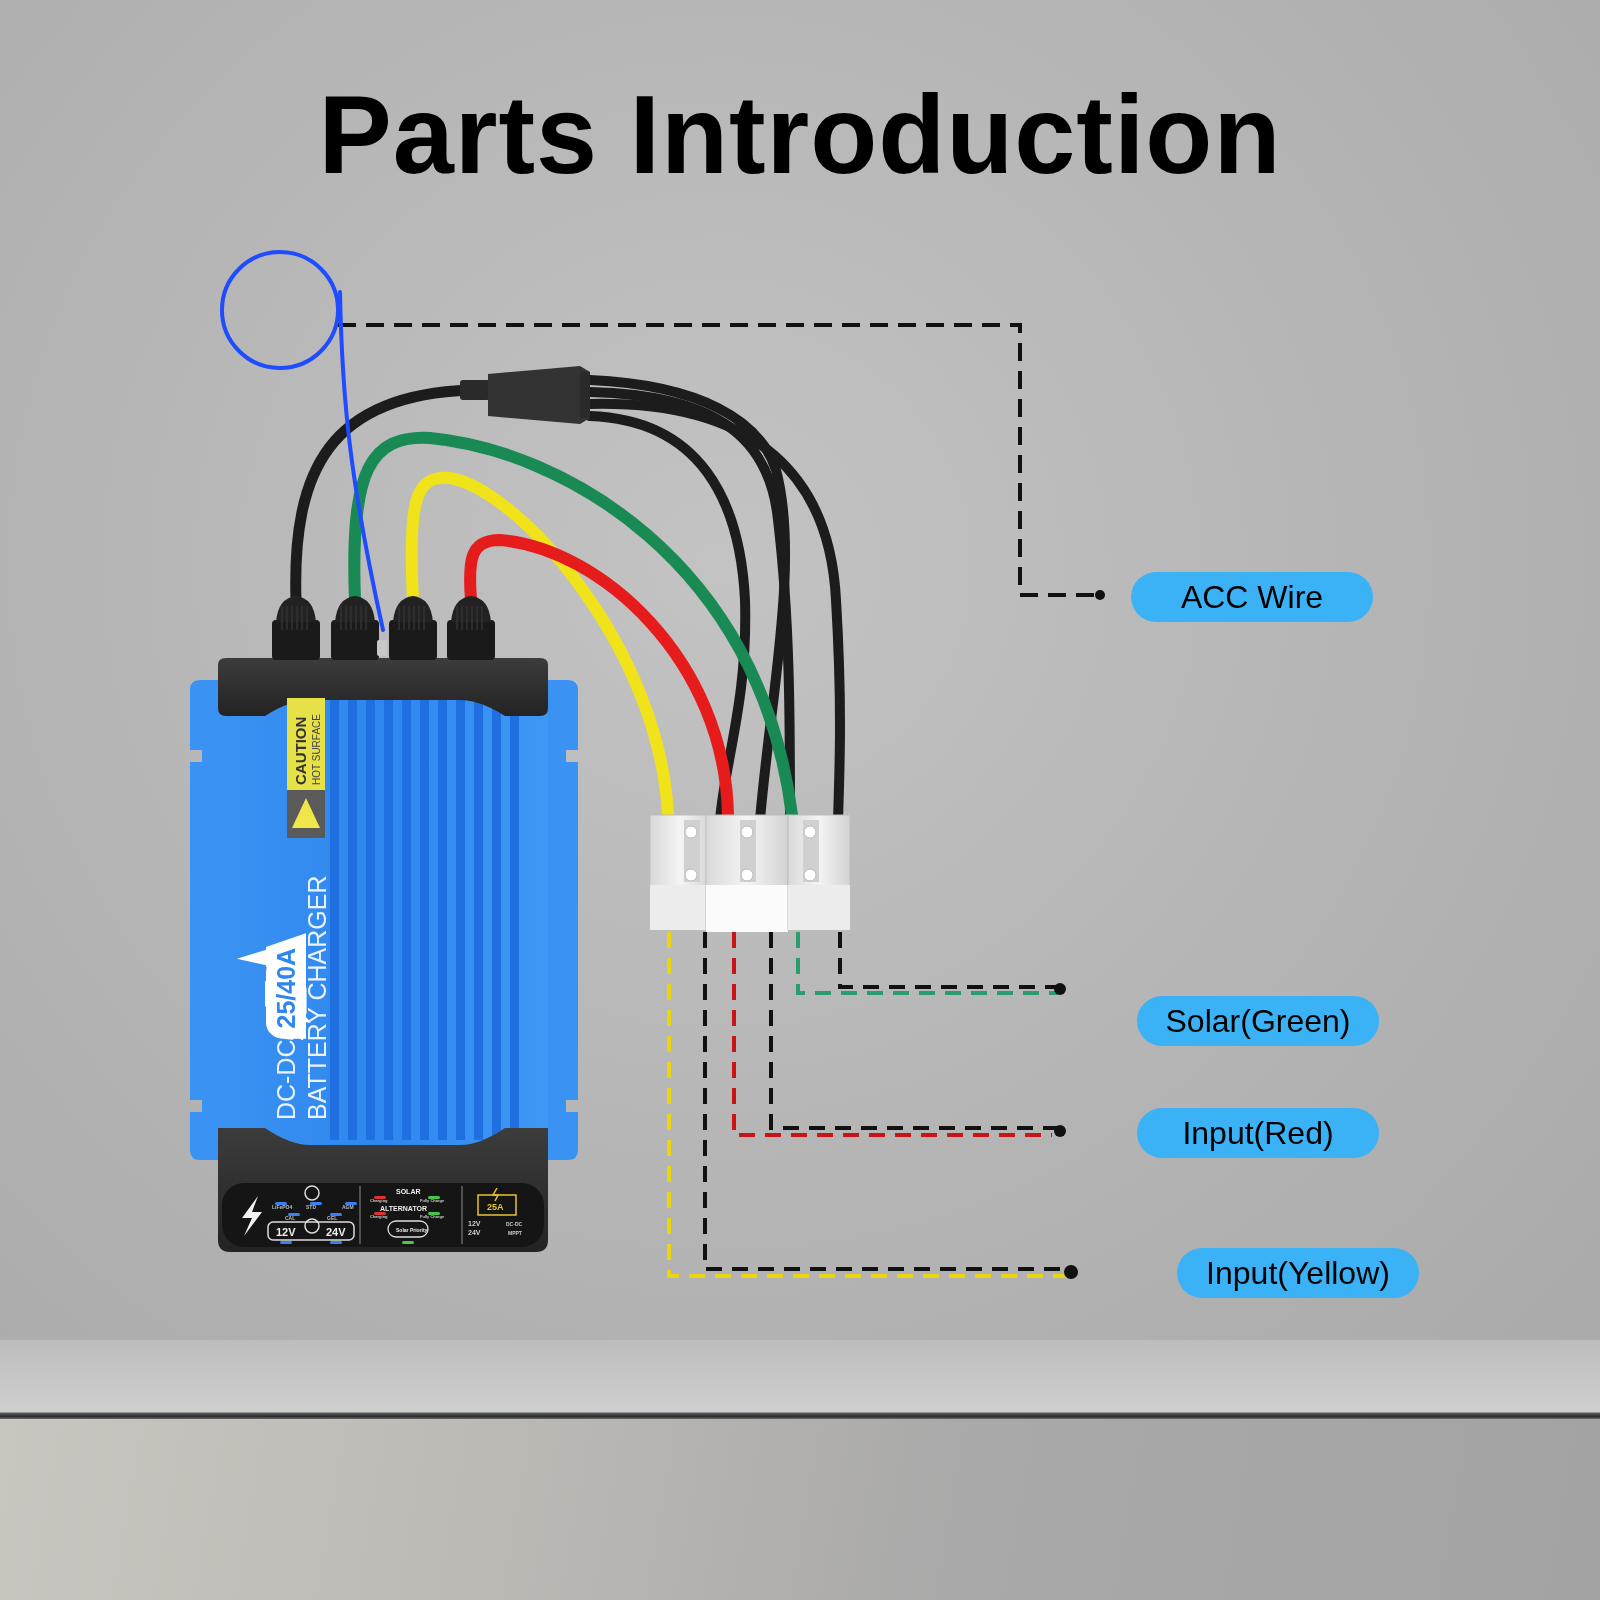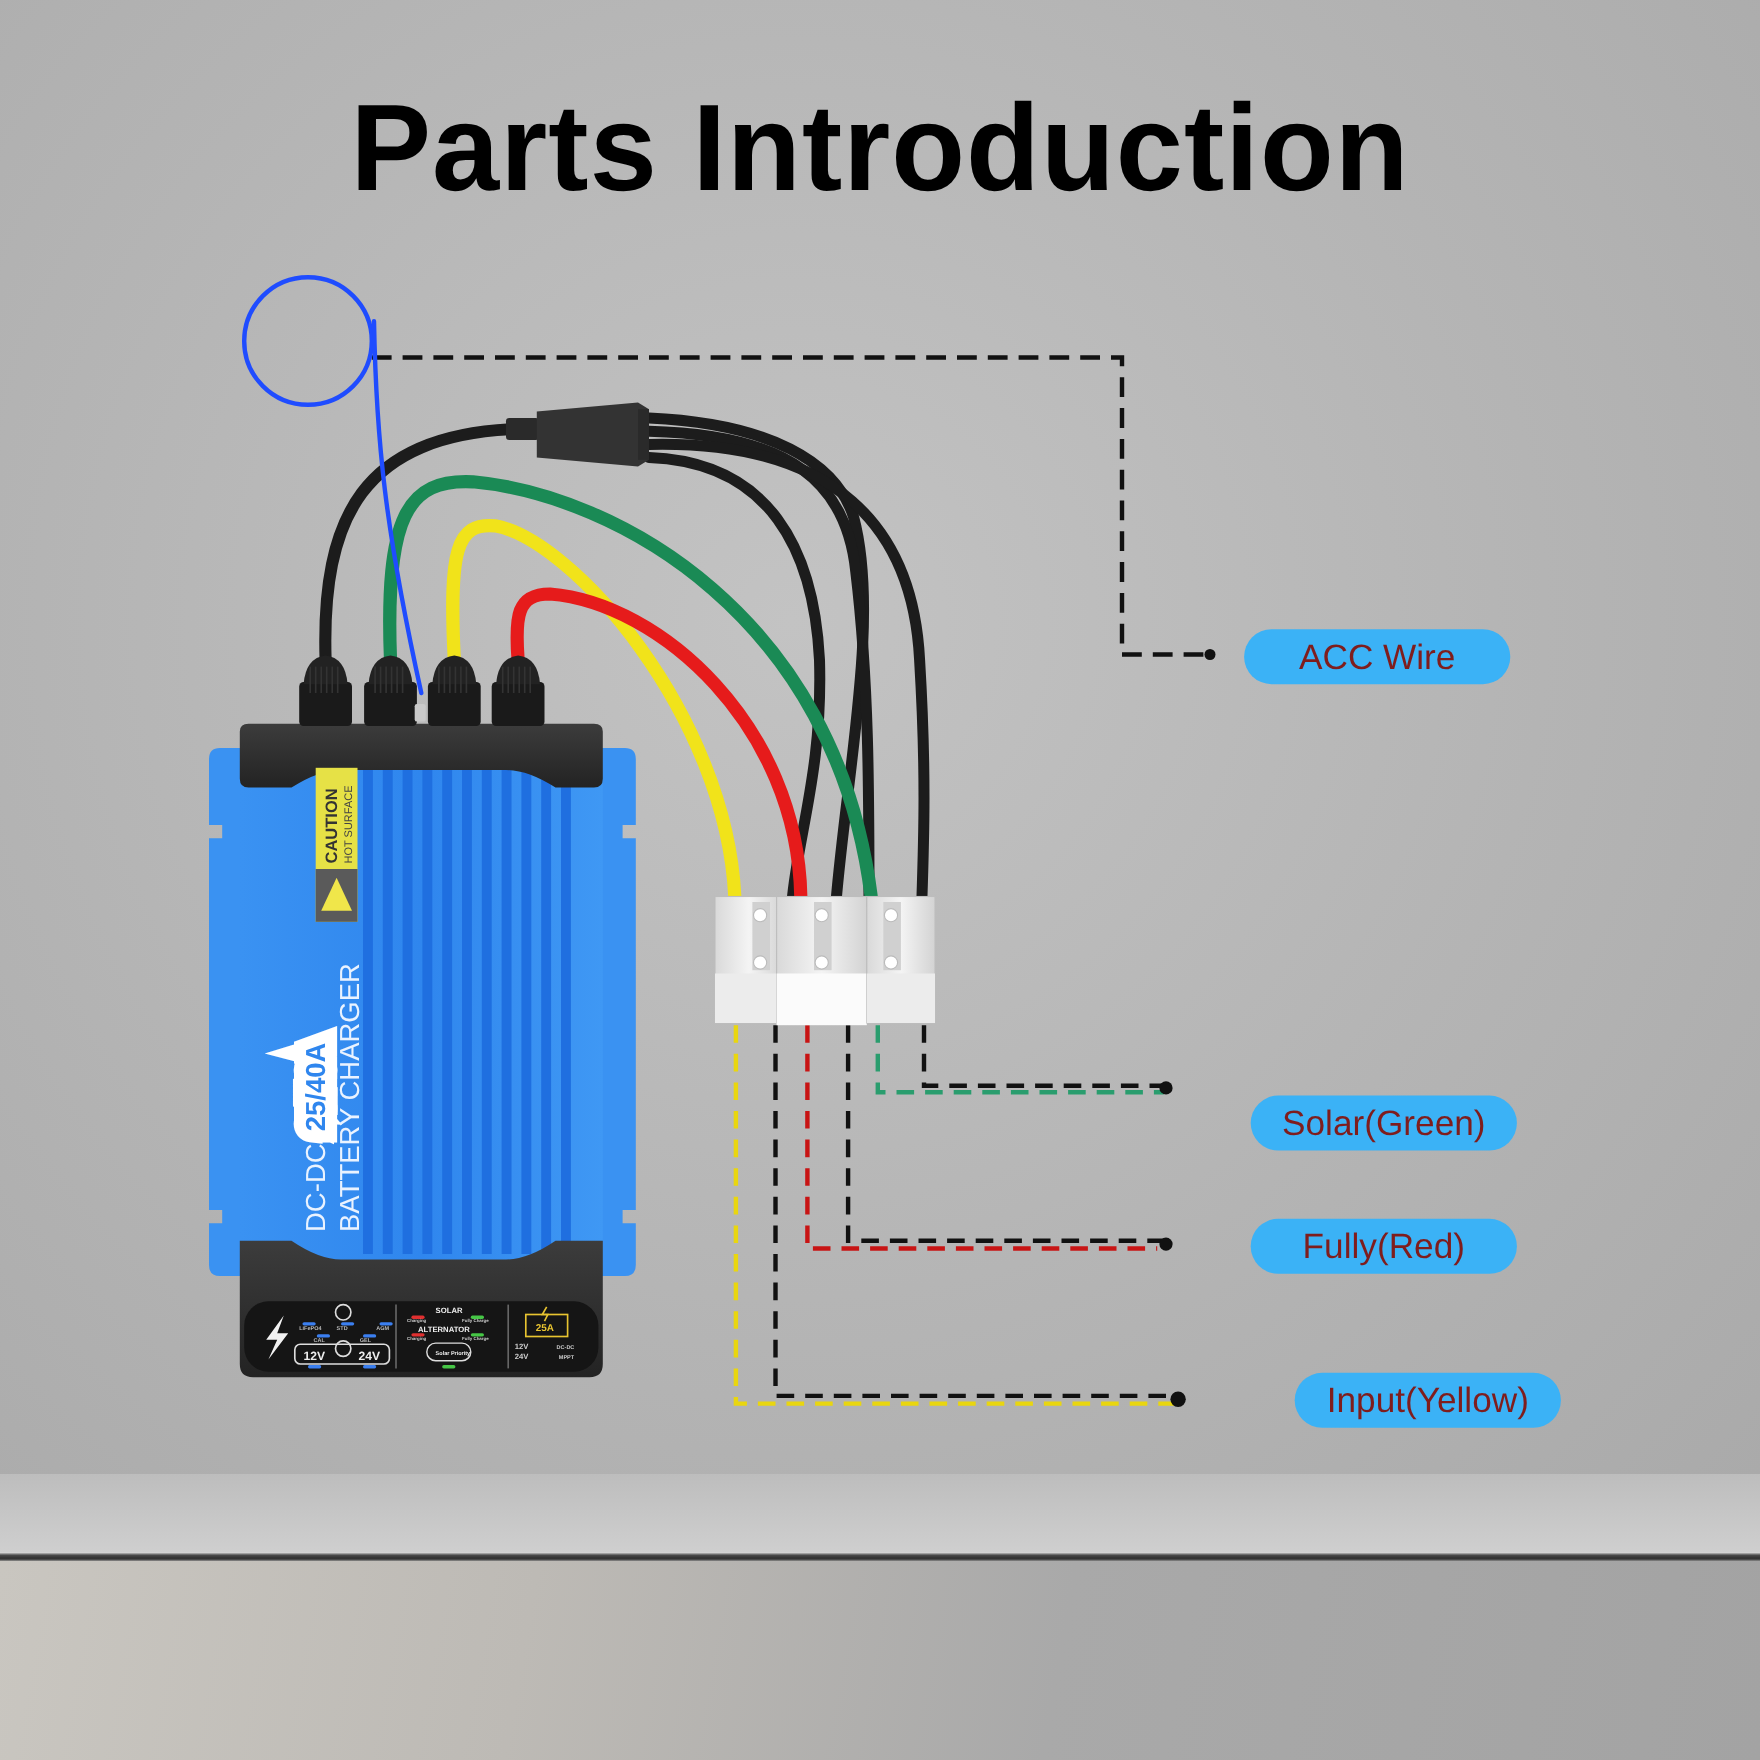--- a/index.html
+++ b/index.html
@@ -10,21 +10,21 @@
   .wall-bottom { position:absolute; left:0; top:1340px; width:1600px; height:72px;
           background: linear-gradient(#bdbdbd, #cfcfcf); }
   .baseboard { position:absolute; left:0; top:1411px; width:1600px; height:8px;
           background: linear-gradient(#e8e8e8 0, #4a4a4a 35%, #2e2e2e 70%, #6a6a6a 100%); }
   .floor { position:absolute; left:0; top:1419px; width:1600px; height:181px;
           background: linear-gradient(100deg, #c9c6c0 0%, #bdbab5 30%, #a9a9a9 60%, #a3a3a3 100%); }
   .title { position:absolute; left:0; top:70px; width:1600px; text-align:center;
            font-size:112px; font-weight:bold; color:#000; letter-spacing:1px;
            transform:scaleX(0.98); }
   .label { position:absolute; height:50px; border-radius:25px; background:#3bb2f6;
-           color:#7f1d1d; font-size:32px; display:flex; align-items:center;
+           color:#000000; font-size:32px; display:flex; align-items:center;
            justify-content:center; white-space:nowrap;text-align:right; }
   #scene { position:absolute; left:0; top:0; }
   .tiny { font-family:"Liberation Sans", sans-serif; font-weight:bold; }
 </style>
 </head>
 <body>
 
 <div class="wall"></div>
 <div class="wall-bottom"></div>
 <div class="baseboard"></div>
@@ -244,14 +244,14 @@
       <text class="tiny" x="468" y="1226" font-size="7" fill="#ccc">12V</text>
       <text class="tiny" x="468" y="1235" font-size="7" fill="#ccc">24V</text>
       <text class="tiny" x="506" y="1226" font-size="5" fill="#ccc">DC-DC</text>
       <text class="tiny" x="508" y="1235" font-size="5" fill="#ccc">MPPT</text>
     </g>
   </g>
 </svg>
 
 <div class="label" style="left:1131px; top:572px; width:242px;">ACC Wire</div>
 <div class="label" style="left:1137px; top:996px; width:242px;">Solar(Green)</div>
-<div class="label" style="left:1137px; top:1108px; width:242px;">Fully(Red)</div>
+<div class="label" style="left:1137px; top:1108px; width:242px;">Input(Red)</div>
 <div class="label" style="left:1177px; top:1248px; width:242px;">Input(Yellow)</div>
 
 </body></html>

